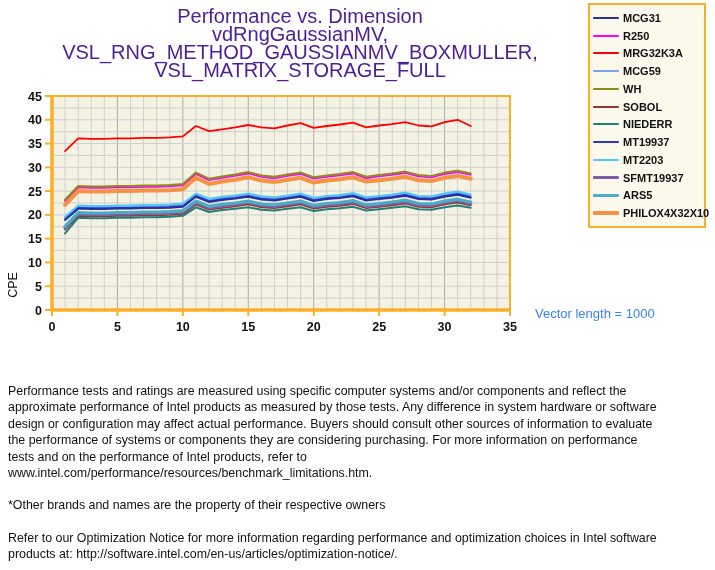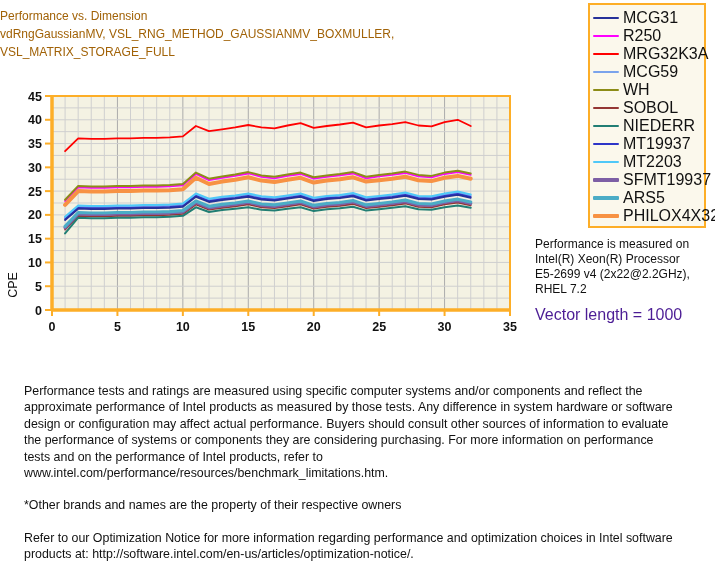--- a/index.html
+++ b/index.html
@@ -1,34 +1,34 @@
 <!DOCTYPE html>
 <html><head>
 <meta charset="utf-8">
 <style>
   html,body{margin:0;padding:0;background:#ffffff;}
   body{font-family:"Liberation Sans","DejaVu Sans",sans-serif;color:#000;}
   .canvas{position:relative;width:715px;height:570px;background:#fff;overflow:hidden;}
-  .chart-title{position:absolute;left:0;top:7px;width:600px;text-align:left;
-    font-size:12px;line-height:18px;white-space:pre-line;color:#a16207;}
+  .chart-title{position:absolute;left:0;top:7px;width:600px;text-align:center;
+    font-size:20px;line-height:18px;white-space:pre-line;color:#4c1d95;}
   #chart{position:absolute;left:0;top:82px;width:540px;height:300px;}
   .x-axis-title{position:absolute;left:52px;top:350px;width:458px;text-align:center;
     font-size:12.5px;color:#111;}
   .legend{position:absolute;left:588px;top:3px;width:118px;height:225px;
     background:#FBF8EC;border:2px solid #FDAE27;box-sizing:border-box;
     display:flex;flex-direction:column;justify-content:space-around;padding:4px 3px;}
   .legend-item{display:flex;align-items:center;gap:4px;}
   .legend-swatch{display:inline-block;width:26px;flex:0 0 26px;border-radius:1px;}
-  .legend-label{font-size:16px;white-space:nowrap;color:#111;}
+  .legend-label{font-size:11px;white-space:nowrap;color:#111;font-weight:bold;}
   .side-note{position:absolute;left:535px;top:237px;width:180px;font-size:12px;
     line-height:15px;white-space:pre-line;color:#111;}
-  .vector-note{position:absolute;left:535px;top:306px;width:180px;font-size:16px;color:#4c1d95;}
+  .vector-note{position:absolute;left:535px;top:306px;width:180px;font-size:13px;color:#3b82f6;}
   .footer{position:absolute;left:8px;top:383px;width:702px;font-size:12.4px;
     line-height:16.4px;color:#111;}
-  .footer p{margin:0 0 16px 16px;white-space:pre-line;}
+  .footer p{margin:0 0 16px 0;white-space:pre-line;}
 </style>
 </head>
 <body>
 
 <div class="canvas">
   <div class="chart-title">Performance vs. Dimension
 vdRngGaussianMV,  VSL_RNG_METHOD_GAUSSIANMV_BOXMULLER,
 VSL_MATRIX_STORAGE_FULL</div>
   <div id="chart"><svg width="540" height="300" xmlns="http://www.w3.org/2000/svg">
         <rect x="52" y="14" width="458" height="214" fill="#F4F2E3"></rect>
@@ -179,24 +179,20 @@
       </div>
       <div class="legend-item">
         <span class="legend-swatch" style="height: 3.2px; background: rgb(75, 172, 198);"></span>
         <span class="legend-label">ARS5</span>
       </div>
       <div class="legend-item">
         <span class="legend-swatch" style="height: 4px; background: rgb(247, 146, 67);"></span>
         <span class="legend-label">PHILOX4X32X10</span>
       </div>
     </div>
-  <div class="side-note">Performance is measured on
-Intel(R) Xeon(R) Processor
-E5-2699 v4 (2x22@2.2GHz),
-RHEL 7.2</div>
   <div class="vector-note">Vector length = 1000</div>
   <div class="footer">
     <p>Performance tests and ratings are measured using specific computer systems and/or components and reflect the
 approximate performance of Intel products as measured by those tests. Any difference in system hardware or software
 design or configuration may affect actual performance. Buyers should consult other sources of information to evaluate
 the performance of systems or components they are considering purchasing. For more information on performance
 tests and on the performance of Intel products, refer to
 www.intel.com/performance/resources/benchmark_limitations.htm.</p>
     <p>*Other brands and names are the property of their respective owners</p>
     <p>Refer to our Optimization Notice for more information regarding performance and optimization choices in Intel software

